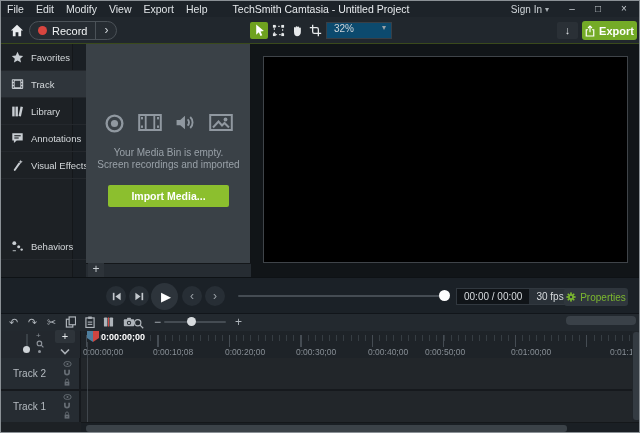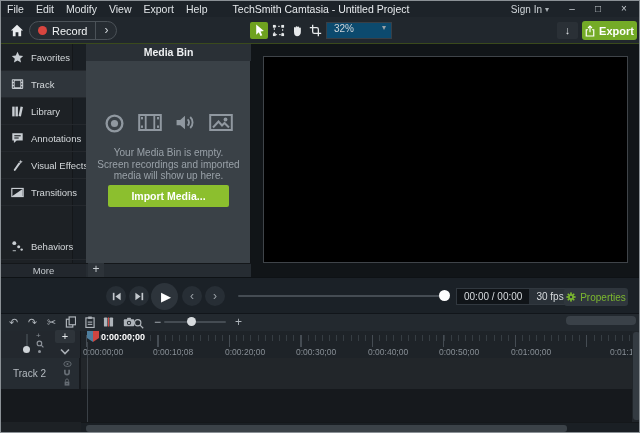--- a/index.html
+++ b/index.html
@@ -104,21 +104,21 @@
     background-image:repeating-linear-gradient(to right,#363d43 0 1px,transparent 1px 7.15px); background-position-x:5px; }
   #ticks-major { left:80px; top:334px; width:558px; height:12px;
     background-image:repeating-linear-gradient(to right,#454c53 0 1px,transparent 1px 71.5px); background-position-x:5px; }
   #playhead-marker { left:86px; top:330px; width:12px; height:11px; }
   #ph-left { position:absolute; left:0; top:0; width:6px; height:11px; background:#4e7e9e; clip-path:polygon(0 0,100% 0,100% 100%,0 64%); }
   #ph-right { position:absolute; left:6px; top:0; width:6px; height:11px; background:#cf4540; clip-path:polygon(0 0,100% 0,100% 64%,0 100%); }
   #playhead-time { left:100px; top:331px; font-size:9px; font-weight:bold; color:#fff; }
   #ruler-labels { left:0; top:346px; width:640px; height:11px; font-size:8.5px; color:#878e95; }
   .rl { position:absolute; top:0; white-space:nowrap; }
   .rl:nth-child(1){left:82px} .rl:nth-child(2){left:152px} .rl:nth-child(3){left:224px} .rl:nth-child(4){left:295px}
-  .rl:nth-child(5){left:367px} .rl:nth-child(6){left:438px} .rl:nth-child(7){left:510px} .rl:nth-child(8){left:609px}
+  .rl:nth-child(5){left:367px} .rl:nth-child(6){left:424px} .rl:nth-child(7){left:510px} .rl:nth-child(8){left:609px}
 
   
   #tracks { left:0; top:357px; width:640px; height:64px; background:#16191d; }
   .track-row { position:absolute; left:0; width:640px; height:31px; }
   #track-row-0 { top:0; } #track-row-1 { top:33px; }
   .track-head { position:absolute; left:0; top:0; width:78px; height:31px; background:#262c32; }
   .track-label { position:absolute; left:12px; top:10px; font-size:10px; color:#b6bcc2; }
   .track-icons { position:absolute; left:62px; top:3px; display:flex; flex-direction:column; gap:2px; color:#666d74; }
   .track-lane { position:absolute; left:80px; top:0; width:551px; height:31px; background:#22262a; }
   #playhead-stem { left:86px; top:341px; width:1px; height:80px; background:#5a6168; opacity:.55; }
@@ -263,45 +263,34 @@
     </div>
     <div class="side-item" style="top:108px">
       <span class="icn">
           <svg width="13" height="13" viewBox="0 0 16 16">
             <rect x="6.2" y="3.5" width="2.4" height="12" rx="1" transform="rotate(35 7.4 9.5)" fill="#c8cdd2"></rect>
             <path d="M12 1 l0.7 1.8 1.8 0.7 -1.8 0.7 -0.7 1.8 -0.7 -1.8 -1.8 -0.7 1.8 -0.7 Z" fill="#c8cdd2"></path>
           </svg>
         </span>
       <span class="lbl">Visual Effects</span>
     </div>
-    <div class="side-item" style="top:135px">
-      <span class="icn">
-          <svg width="13" height="11" viewBox="0 0 16 13">
-            <rect x="1" y="1.5" width="14" height="10" fill="none" stroke="#c8cdd2" stroke-width="1.4"></rect>
-            <path d="M1.7 10.8 L14.3 2.2 V10.8 Z" fill="#c8cdd2"></path>
-          </svg>
-        </span>
-      <span class="lbl">Transitions</span>
-    </div>
     <div class="side-item" style="top:189px">
       <span class="icn">
           <svg width="13" height="12" viewBox="0 0 16 15" fill="#c8cdd2">
             <circle cx="4" cy="4" r="2.4"></circle>
             <circle cx="9.5" cy="8.5" r="1.9"></circle>
             <circle cx="13.2" cy="12" r="1.5"></circle>
             <rect x="2" y="12.5" width="4" height="1.6" opacity="0.7"></rect>
           </svg>
         </span>
       <span class="lbl">Behaviors</span>
     </div>
   </div>
-  <div id="more-row" class="abs">More</div>
 
   <div id="media-panel" class="abs"></div>
-  <div id="media-panel-header" class="abs">Media Bin</div>
   <div id="empty-icons" class="abs">
     <span>
         <svg width="21" height="21" viewBox="0 0 20 20">
           <circle cx="10" cy="10" r="7.5" fill="none" stroke="#9098a0" stroke-width="2.2"></circle>
           <circle cx="10" cy="10" r="3.4" fill="#9098a0"></circle>
         </svg>
       </span>
     <span>
         <svg width="24" height="19" viewBox="0 0 24 19">
           <rect x="1.2" y="2" width="21.6" height="15" fill="none" stroke="#9098a0" stroke-width="2"></rect>
@@ -324,21 +313,20 @@
         <svg width="24" height="19" viewBox="0 0 24 19">
           <rect x="1.2" y="2" width="21.6" height="15" fill="none" stroke="#9098a0" stroke-width="2"></rect>
           <circle cx="16.5" cy="6.5" r="1.9" fill="#9098a0"></circle>
           <path d="M4 14.5 L9.5 8.5 L13 12.5 L15.5 10 L20 14.5" fill="none" stroke="#9098a0" stroke-width="2"></path>
         </svg>
       </span>
   </div>
   <div id="empty-text" class="abs">
     <div>Your Media Bin is empty.</div>
     <div>Screen recordings and imported</div>
-    <div>media will show up here.</div>
   </div>
   <div id="import-btn" class="abs">Import Media...</div>
   <div id="panel-bottom" class="abs"></div>
   <div id="panel-add" class="abs">+</div>
 
   <div id="canvas-area" class="abs"></div>
   <div id="canvas" class="abs"></div>
 
   <div id="playbar" class="abs"></div>
   <div id="pb-stepback" class="abs pb-circle">
@@ -491,20 +479,46 @@
               <svg width="8" height="8" viewBox="0 0 10 10">
                 <rect x="2" y="4.5" width="6" height="5" fill="#666d74"></rect>
                 <path d="M3.2 4.5 V3 a1.8 1.8 0 0 1 3.6 0 V4.5" fill="none" stroke="#666d74" stroke-width="1.1"></path>
                 <circle cx="5" cy="7" r="0.8" fill="#262c32"></circle>
               </svg>
             </span>
         </span>
       </div>
       <div class="track-lane"></div>
     </div>
+    <div class="track-row" id="track-row-1">
+      <div class="track-head">
+        <span class="track-label">Track 1</span>
+        <span class="track-icons">
+          <span>
+              <svg width="9" height="6" viewBox="0 0 10 7">
+                <ellipse cx="5" cy="3.5" rx="4.3" ry="2.9" fill="none" stroke="#666d74" stroke-width="1.1"></ellipse>
+                <circle cx="5" cy="3.5" r="1.2" fill="#666d74"></circle>
+              </svg>
+            </span>
+          <span>
+              <svg width="8" height="7" viewBox="0 0 12 10" fill="#666d74">
+                <path d="M1.5 1 v4 a4.5 4.5 0 0 0 9 0 V1 h-2.6 v4 a1.9 1.9 0 0 1-3.8 0 V1 Z"></path>
+              </svg>
+            </span>
+          <span>
+              <svg width="8" height="8" viewBox="0 0 10 10">
+                <rect x="2" y="4.5" width="6" height="5" fill="#666d74"></rect>
+                <path d="M3.2 4.5 V3 a1.8 1.8 0 0 1 3.6 0 V4.5" fill="none" stroke="#666d74" stroke-width="1.1"></path>
+                <circle cx="5" cy="7" r="0.8" fill="#262c32"></circle>
+              </svg>
+            </span>
+        </span>
+      </div>
+      <div class="track-lane"></div>
+    </div>
   </div>
   <div id="playhead-stem" class="abs"></div>
   <div id="vscrollbar" class="abs"></div>
   <div id="vscroll-thumb" class="abs"></div>
 
   <div id="hscroll-row" class="abs"></div>
   <div id="hscroll-left" class="abs"></div>
   <div id="hscroll-thumb" class="abs"></div>
 
 </div>

